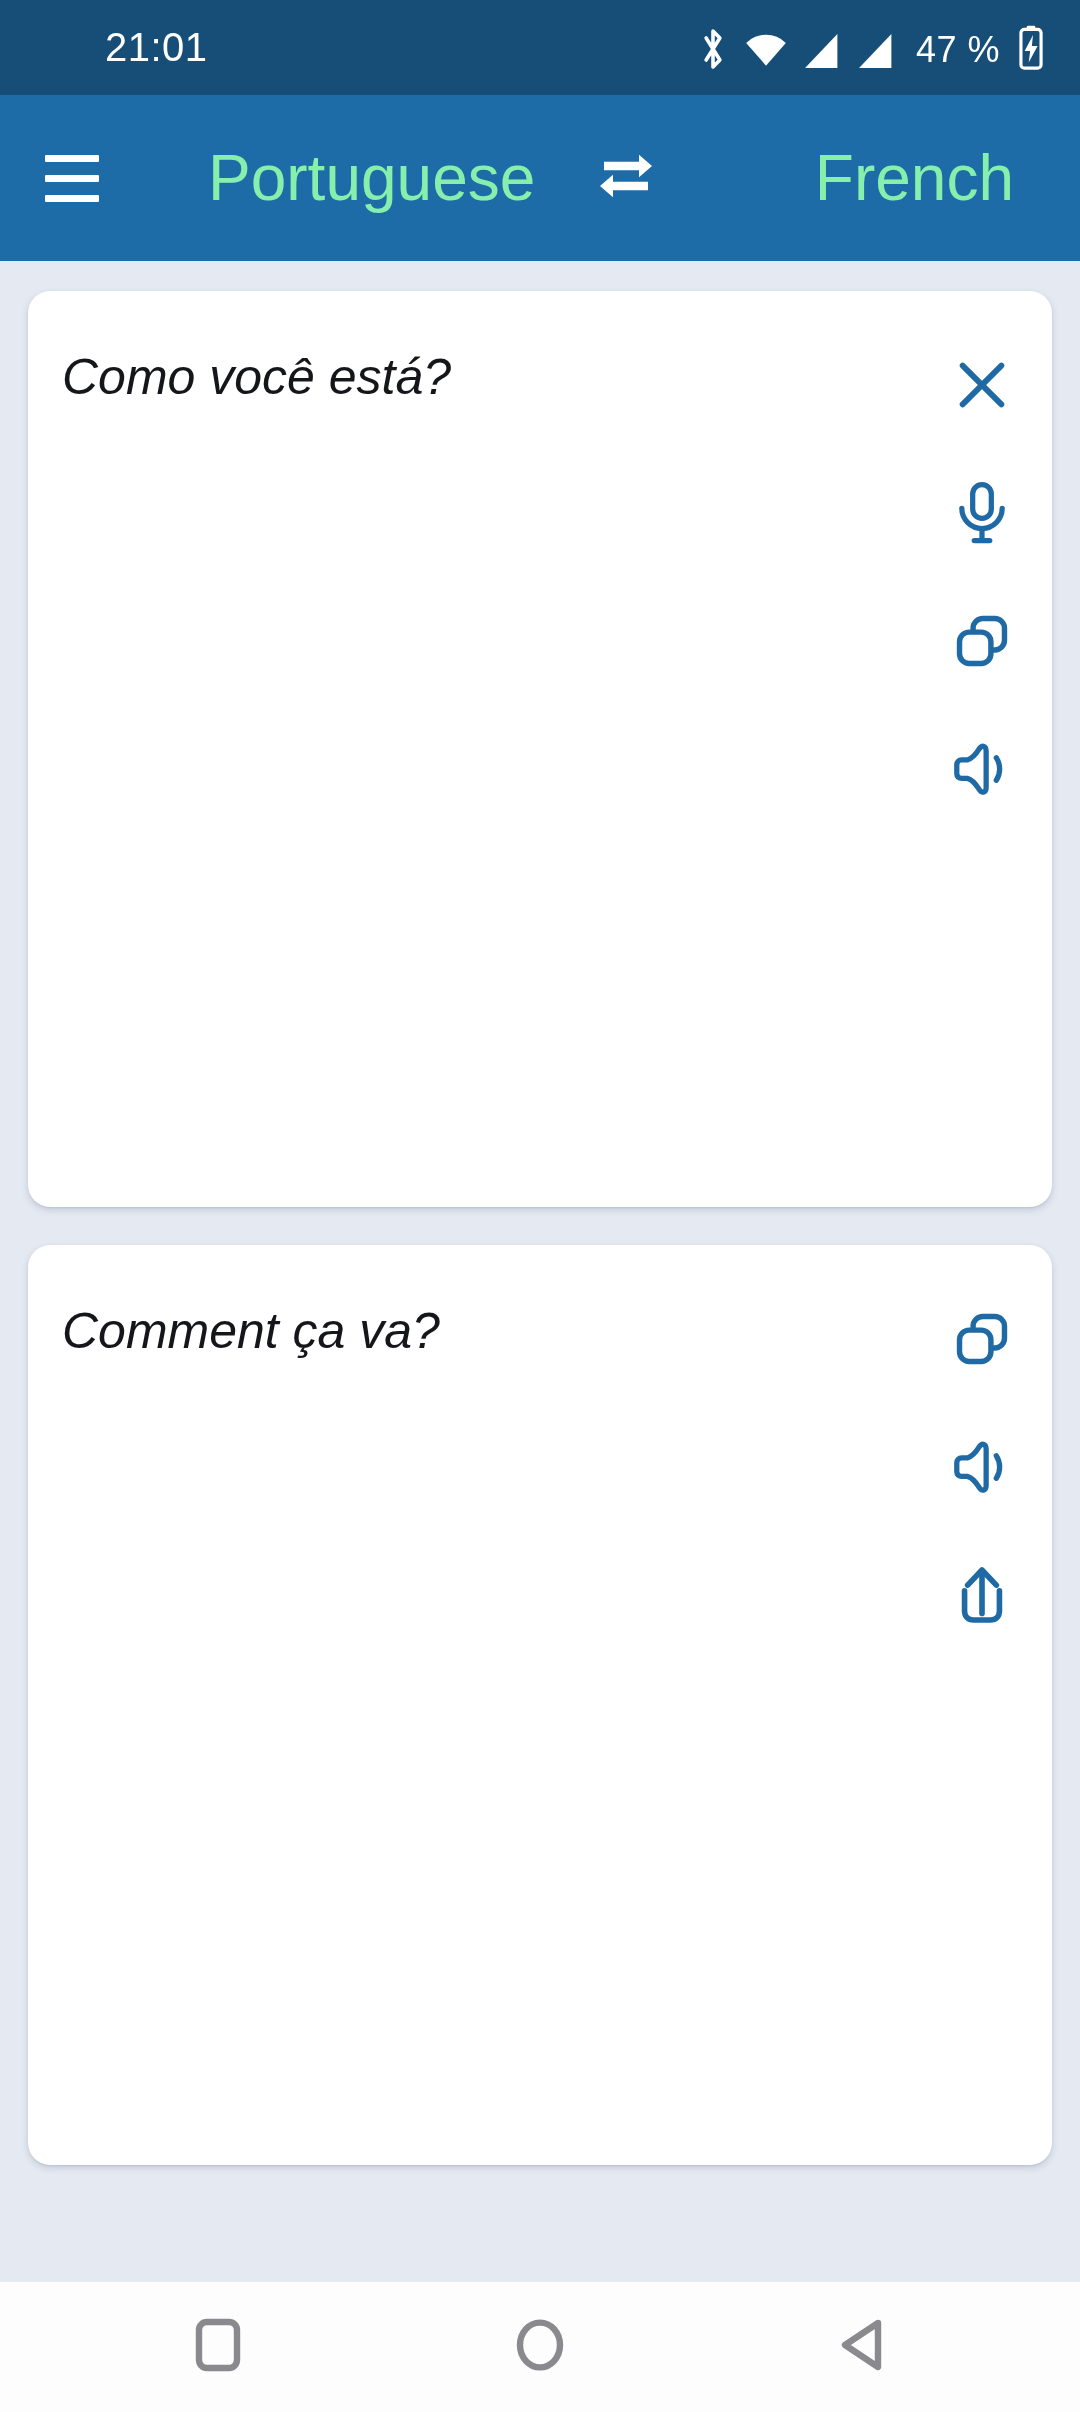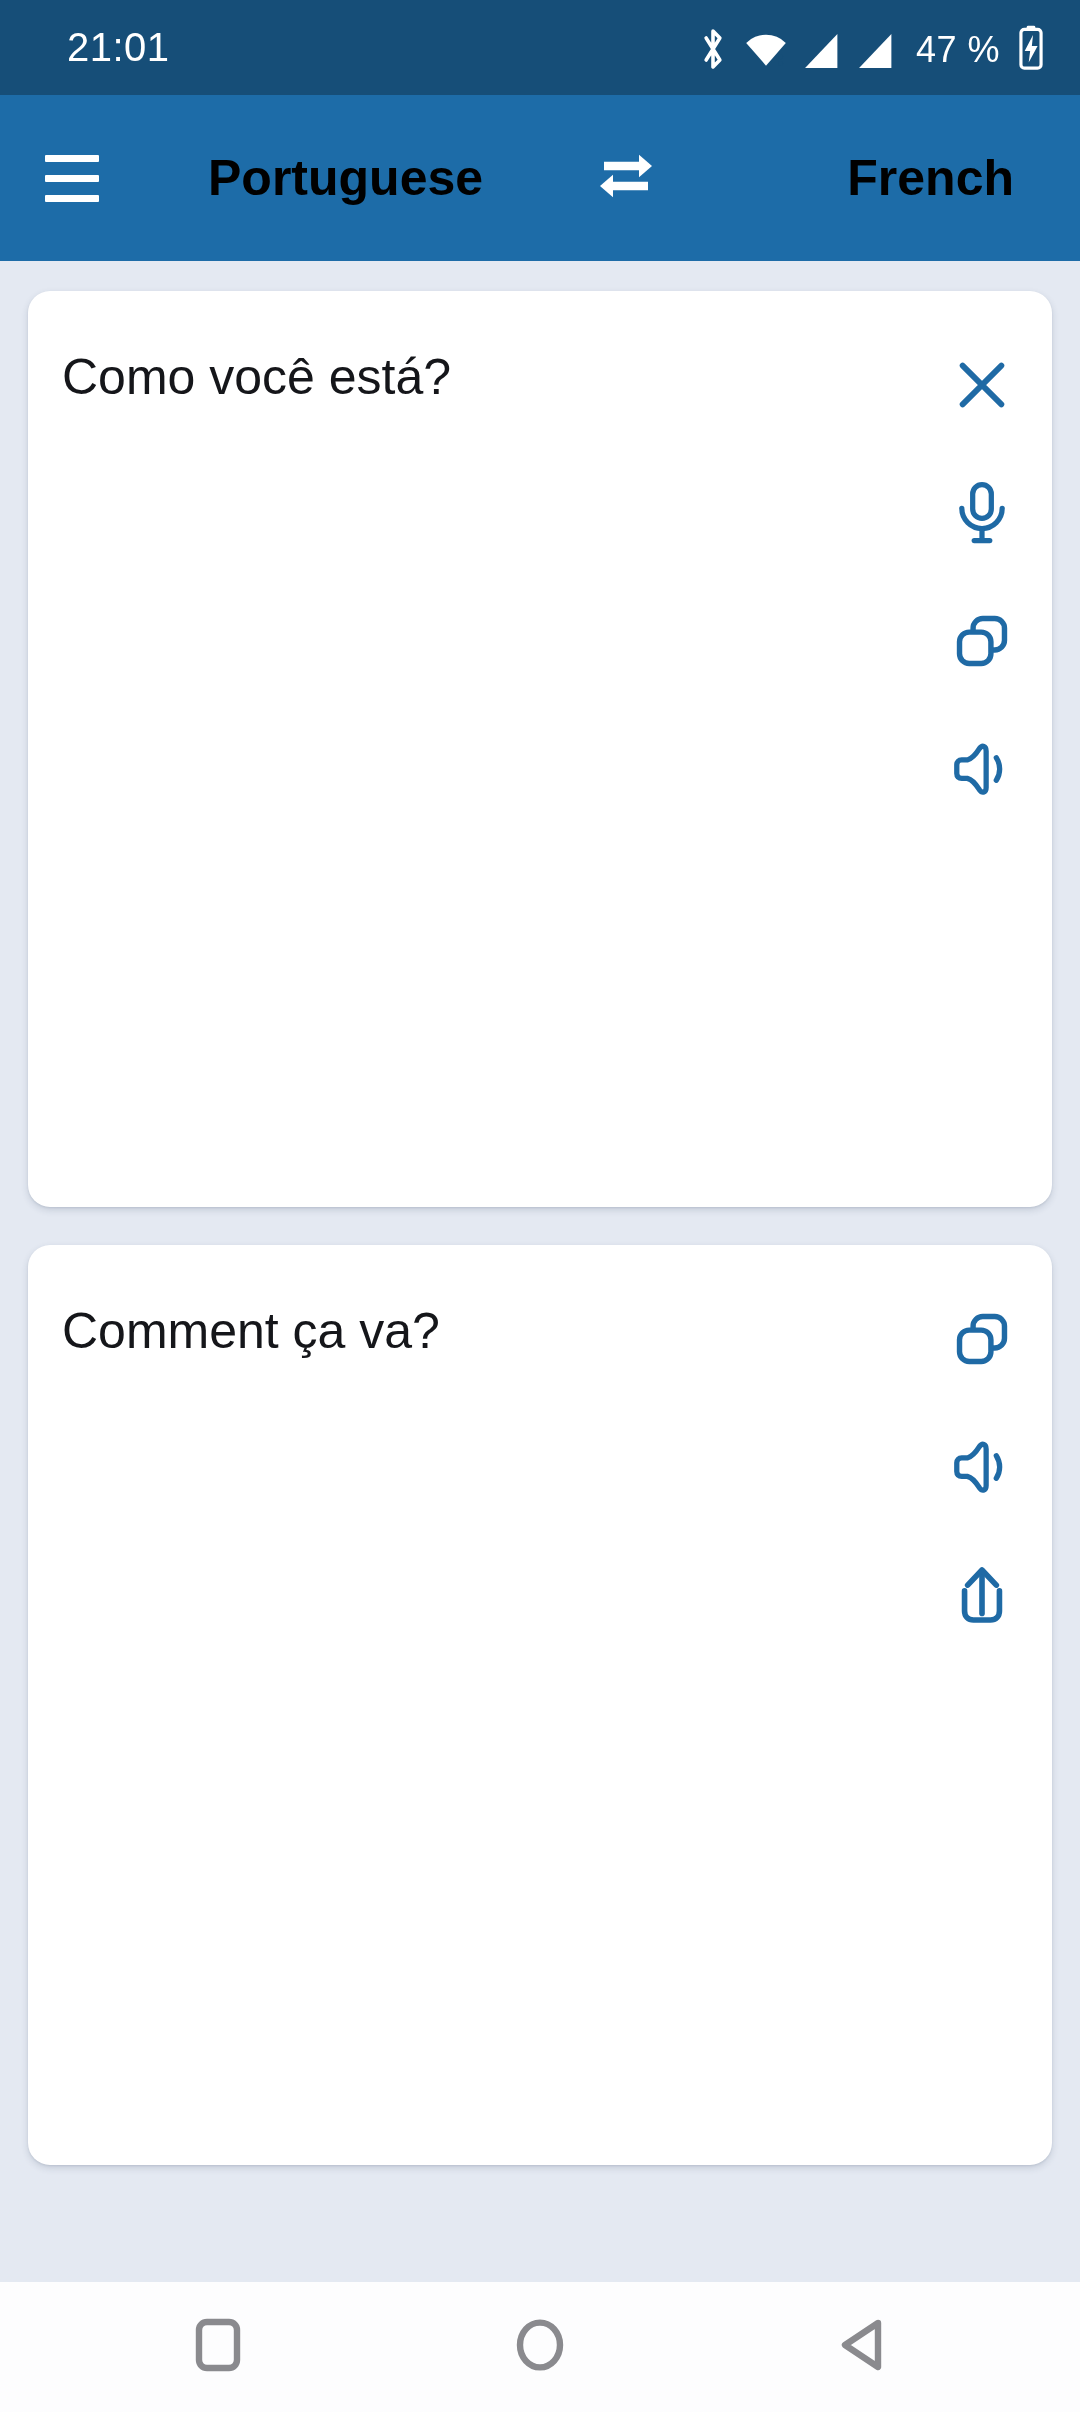--- a/index.html
+++ b/index.html
@@ -20,21 +20,21 @@
   .status-bar {
     height:95px; flex:0 0 95px;
     background:#164e78;
     display:flex; align-items:center;
     padding:0 34px 0 0;
     color:#ffffff;
   }
   .status-time {
     font-size:40px; font-weight:400;
     letter-spacing:0.5px;
-    margin-left:67px;
+    margin-left:105px;
     color:#ffffff;
   }
   .status-right {
     margin-left:auto;
     display:flex; align-items:flex-end; gap:14px;
   }
   .status-right svg { display:block; }
   .battery-pct {
     font-size:36px; color:#ffffff; letter-spacing:0.5px;
     margin-left:6px; margin-right:2px;
@@ -52,40 +52,41 @@
     margin-left:24px;
     display:flex; flex-direction:column;
     justify-content:center; align-items:center; gap:13px;
     cursor:pointer;
   }
   .menu-btn span {
     display:block; width:54px; height:7px;
     background:#ffffff; border-radius:1px;
   }
   .lang {
-    font-size:50px; color:#000000; font-weight:700;
+    font-size:64px; color:#86efac; font-weight:400;
     white-space:nowrap;
   }
   .lang-source { position:absolute; left:208px; }
   .swap-btn {
     position:absolute; left:586px;
     width:80px; height:80px;
     display:flex; align-items:center; justify-content:center;
     cursor:pointer;
   }
   .lang-target { position:absolute; right:66px; }
 
   
   .content {
     flex:1 1 auto;
     position:relative;
     padding:30px 28px 16px 28px;
     display:flex; flex-direction:column;
     gap:38px;
     overflow:hidden;
+    font-style:italic;
   }
   .card {
     background:#ffffff;
     border-radius:22px;
     box-shadow:0 3px 7px rgba(40,55,90,0.16), 0 1px 2px rgba(40,55,90,0.10);
     position:relative;
     display:flex;
     padding:34px 0 0 0;
   }
   .card-source { height:916px; }

